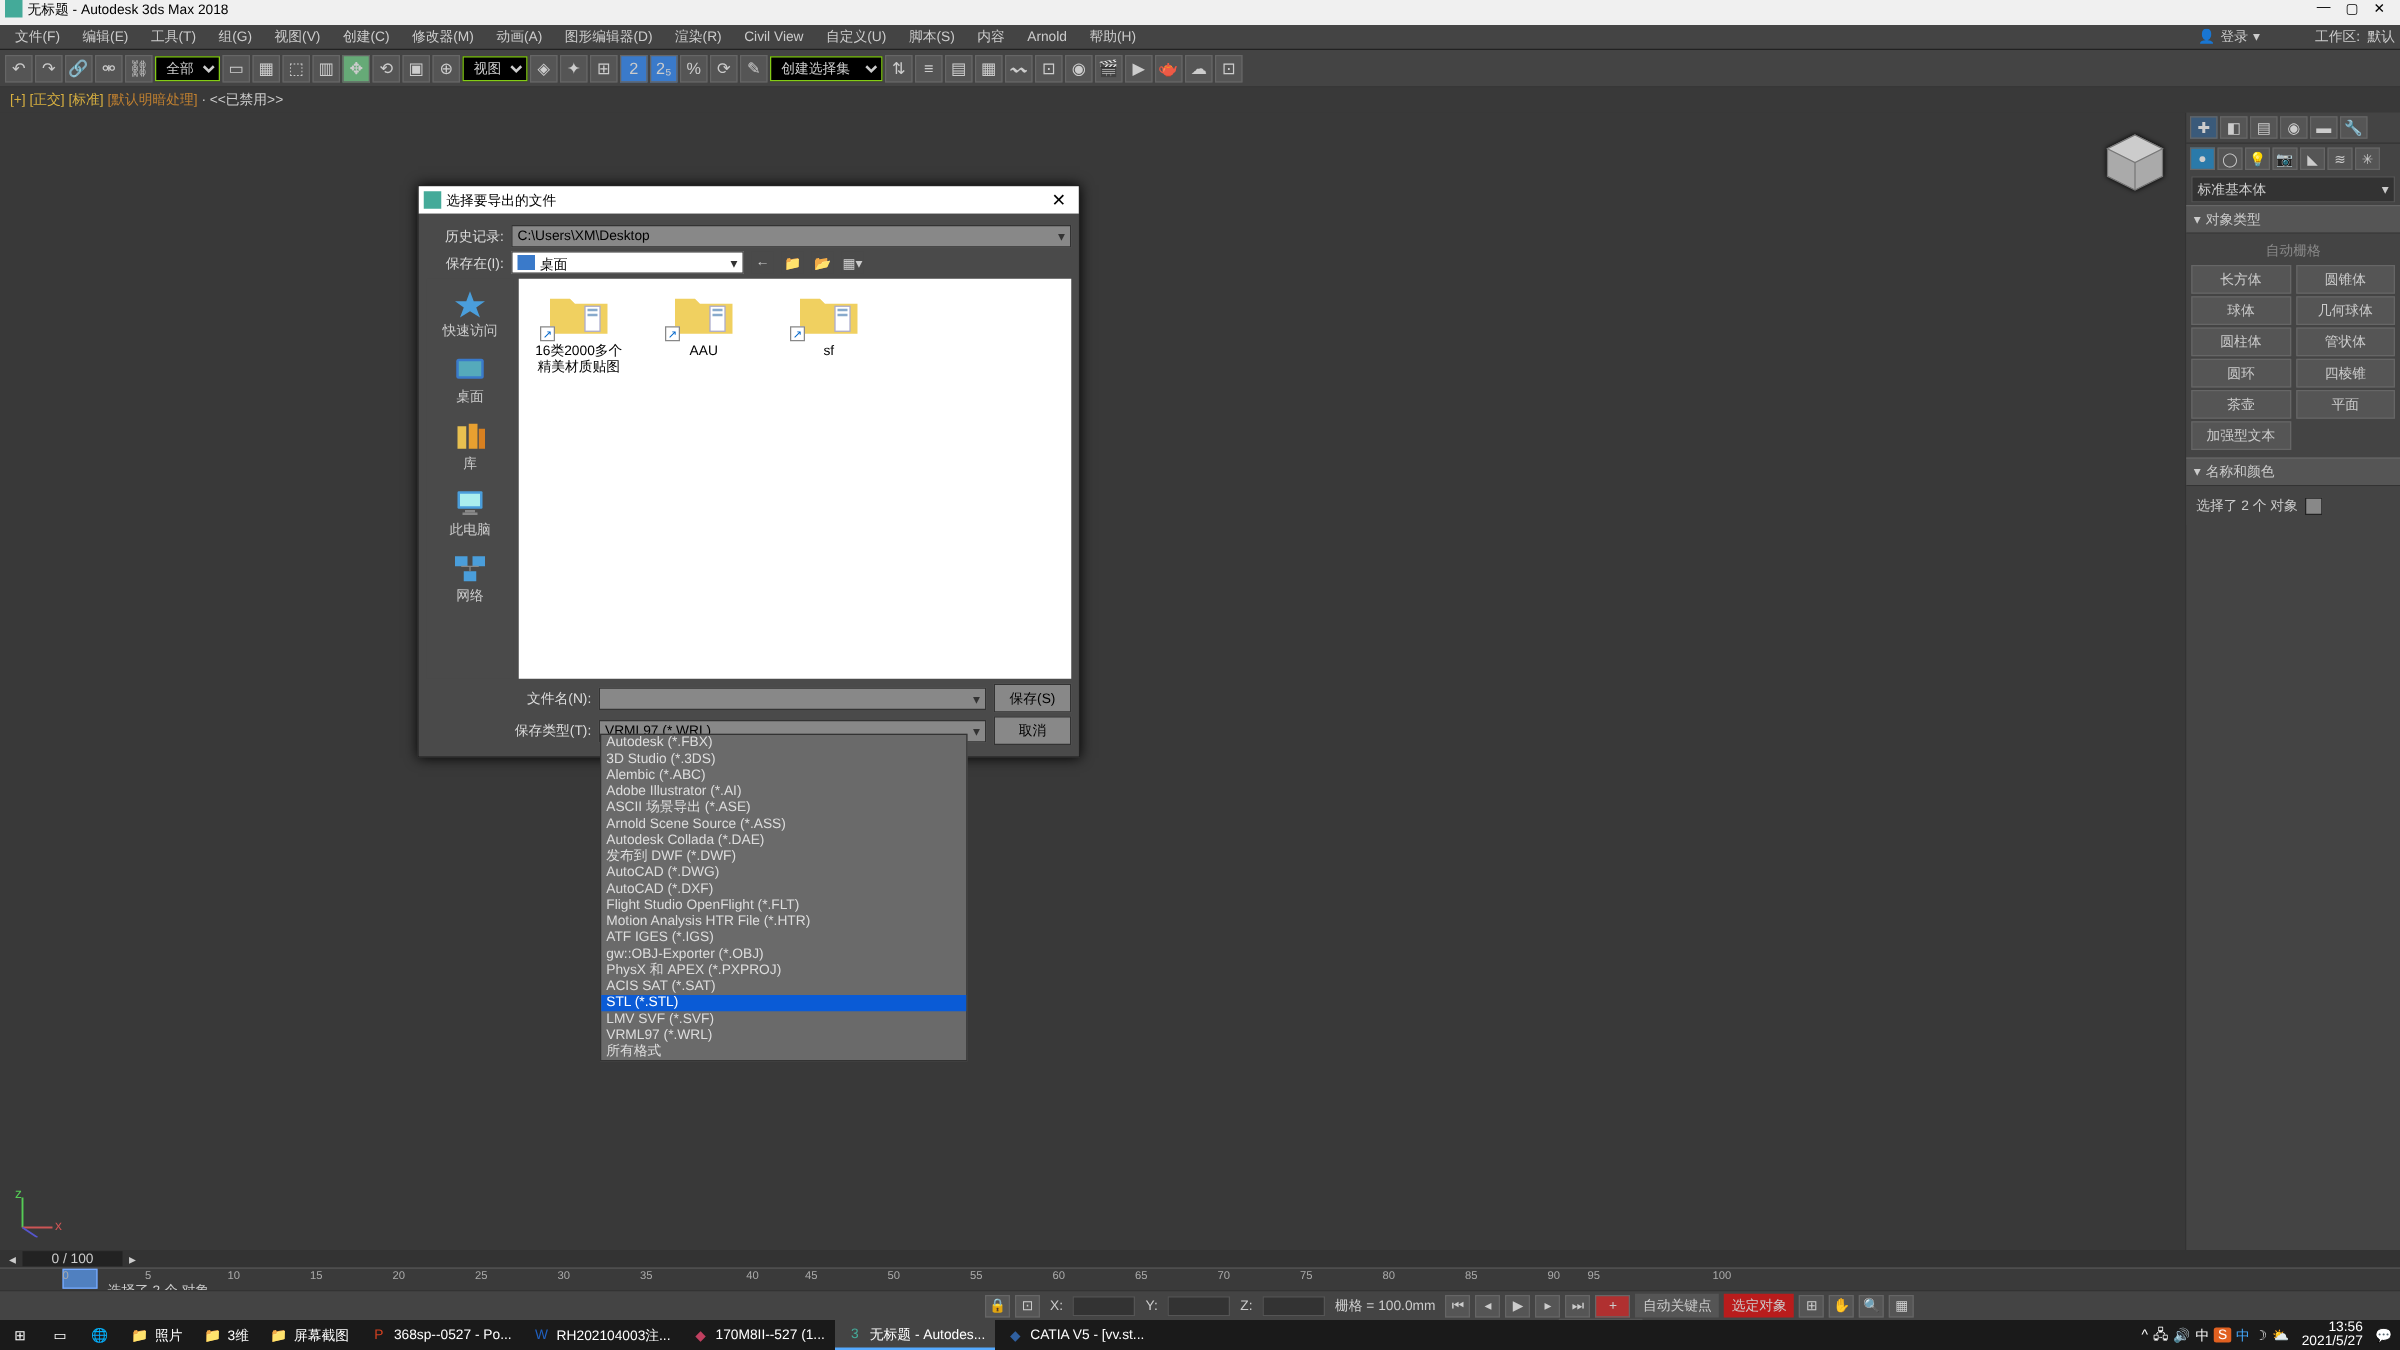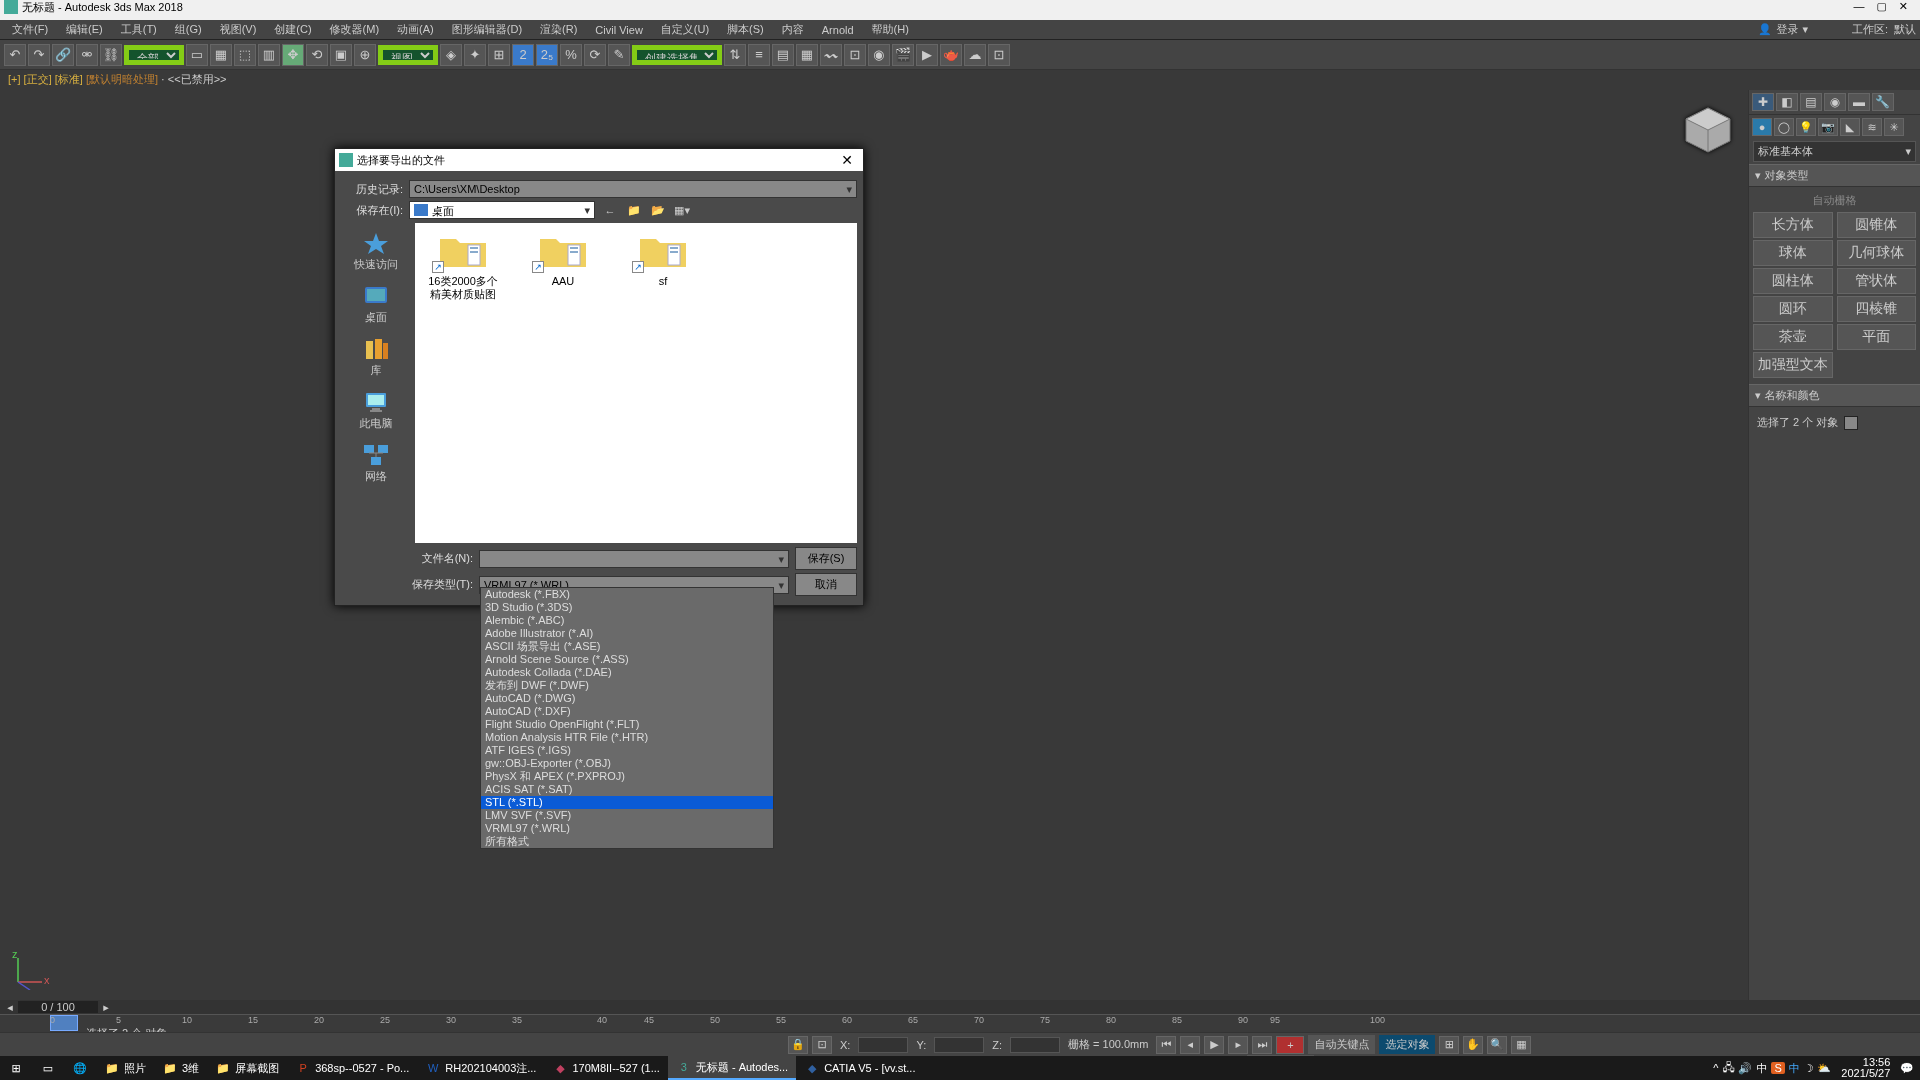--- a/index.html
+++ b/index.html
@@ -9,40 +9,40 @@
 .titlebar .spacer{flex:1}
 .winctl{display:flex;gap:12px;padding:0 8px}
 .winctl span{cursor:pointer}
 .menubar{height:20px;background:#444;display:flex;align-items:center;padding:0 4px;gap:2px;font-size:11px;border-bottom:1px solid #222}
 .menubar .mi{padding:2px 8px;cursor:pointer}
 .menubar .mspacer{flex:1}
 .menubar .login{display:flex;align-items:center;gap:4px}
 .toolbar{height:30px;background:#444;display:flex;align-items:center;padding:2px 4px;gap:2px;border-bottom:1px solid #333}
 .tbtn{width:22px;height:22px;background:#555;border:1px solid #666;display:flex;align-items:center;justify-content:center;cursor:pointer;font-size:13px;color:#ccc}
 .tbtn.active{background:#6a7}
-.tsel{background:#14532d;border:5px solid #84cc16;color:#ccc;padding:1px 4px;height:20px}
+.tsel{background:#000000;border:1px solid #84cc16;color:#ccc;padding:1px 4px;height:20px}
 .viewport-label{padding:2px 8px;color:#d8b040;font-size:11px}
 .viewport-label .def{color:#c08030}
 .viewport{position:absolute;top:90px;left:0;right:172px;bottom:80px;background:#393939}
 .viewcube{position:absolute;top:10px;right:10px;width:60px;height:60px;display:flex;align-items:center;justify-content:center}
 .viewcube svg{filter:drop-shadow(0 0 2px #000)}
 .axis-gizmo{position:absolute;bottom:10px;left:10px;width:40px;height:40px}
 .right-panel{position:absolute;top:90px;right:0;width:172px;bottom:80px;background:#444;border-left:1px solid #333}
 .rp-tabs{display:flex;padding:3px;gap:2px;border-bottom:1px solid #333}
 .rp-tab{width:22px;height:18px;background:#555;border:1px solid #666;display:flex;align-items:center;justify-content:center;cursor:pointer;font-size:12px}
 .rp-tab.active{background:#3a5a7a}
 .rp-row{display:flex;padding:3px;gap:2px}
 .rp-icon{width:20px;height:18px;background:#555;border:1px solid #666;display:flex;align-items:center;justify-content:center;cursor:pointer;font-size:11px}
 .rp-icon.active{background:#2a7aaa}
 .rp-dd{background:#333;border:1px solid #555;color:#ccc;padding:2px 4px;margin:2px 4px;display:flex;align-items:center}
 .rp-dd .ddarr{margin-left:auto}
 .rollout-h{background:#555;padding:3px 6px;display:flex;align-items:center;gap:4px;font-size:11px;border-top:1px solid #666;border-bottom:1px solid #333}
 .rollout-b{padding:4px;background:#444}
 .btnpair{display:flex;gap:4px;margin:2px 0}
-.pbtn{flex:1;background:#555;border:1px solid #666;padding:3px;text-align:center;cursor:pointer;font-size:14px}
+.pbtn{flex:1;background:#555;border:1px solid #666;padding:3px;text-align:center;cursor:pointer;font-size:11px}
 .autogrid{text-align:center;padding:2px;color:#888;font-size:11px}
 .sel-info{padding:4px;display:flex;align-items:center;gap:6px}
 .swatch{width:14px;height:14px;background:#888;border:1px solid #222}
 .timeline{position:absolute;bottom:48px;left:0;right:0;height:32px;background:#444;display:flex;flex-direction:column}
 .timebar{height:14px;background:#333;display:flex;align-items:center;padding:0 4px}
 .timebar .tarr{width:12px;text-align:center;cursor:pointer}
 .timebar .tval{flex:0 0 80px;text-align:center;background:#222;margin:0 2px}
 .ruler{height:18px;background:#3a3a3a;position:relative;border-top:1px solid #555}
 .ruler .tick{position:absolute;top:0;font-size:9px;color:#aaa}
 .ruler .marker{position:absolute;top:0;left:50px;width:28px;height:16px;background:#5080c0;border:1px solid #7af}
@@ -302,21 +302,21 @@
   <span class="sseg">Z:</span>
     <input class="sinput" style="">
   <span class="sseg">栅格 = 100.0mm</span>
   <div class="sbtn">⏮</div>
   <div class="sbtn">◂</div>
   <div class="sbtn">▶</div>
   <div class="sbtn">▸</div>
   <div class="sbtn">⏭</div>
   <div class="sbtn" style="width:28px;background:#b03030">+</div>
   <span class="sseg" style="background:#555;padding:2px 6px">自动关键点</span>
-  <span class="sseg" style="background:#0c4a6e;padding:2px 6px">选定对象</span>
+  <span class="sseg" style="background:#b91c1c;padding:2px 6px">选定对象</span>
   <div class="sbtn">⊞</div>
   <div class="sbtn">✋</div>
   <div class="sbtn">🔍</div>
   <div class="sbtn">▦</div>
 </div>
 <div style="position:absolute;bottom:6px;left:1000px;font-size:11px;color:#ccc;display:flex;align-items:center;gap:4px">
   <span>⊘</span>
   <span>添加时间标记</span>
   <span style="width:160px"></span>
   <span style="background:#555;padding:2px 6px">设置关键点</span>

